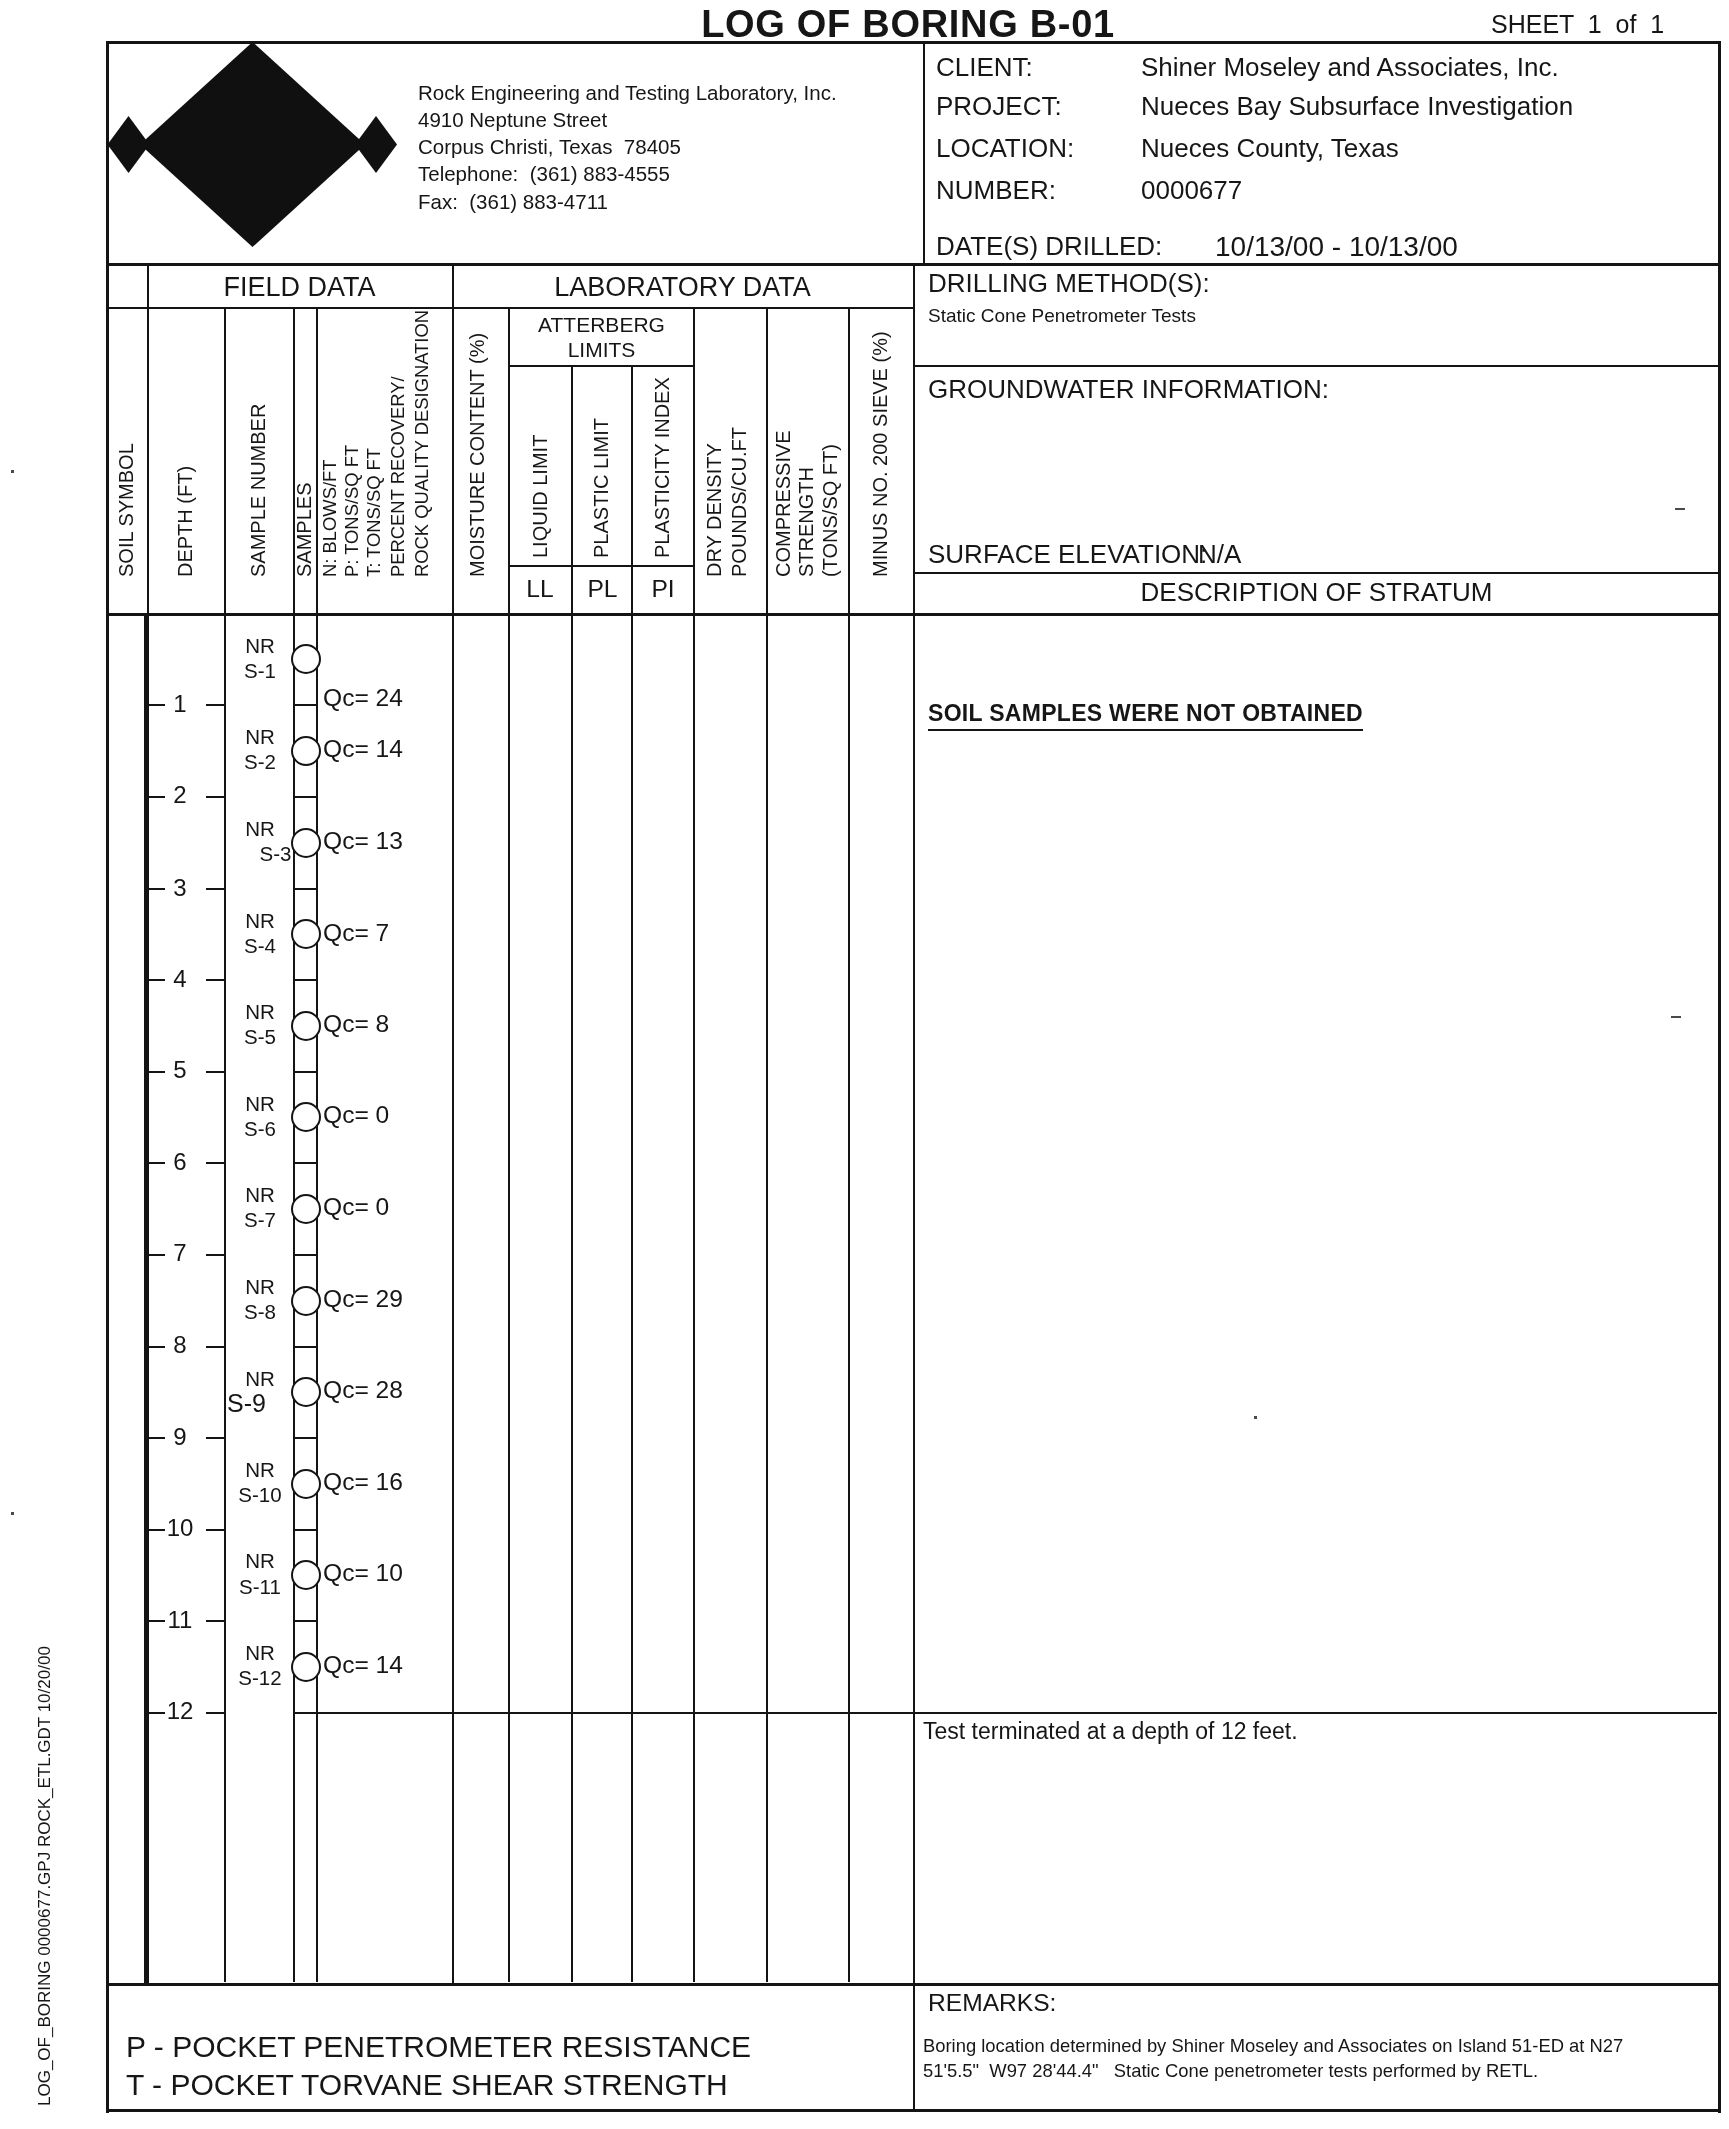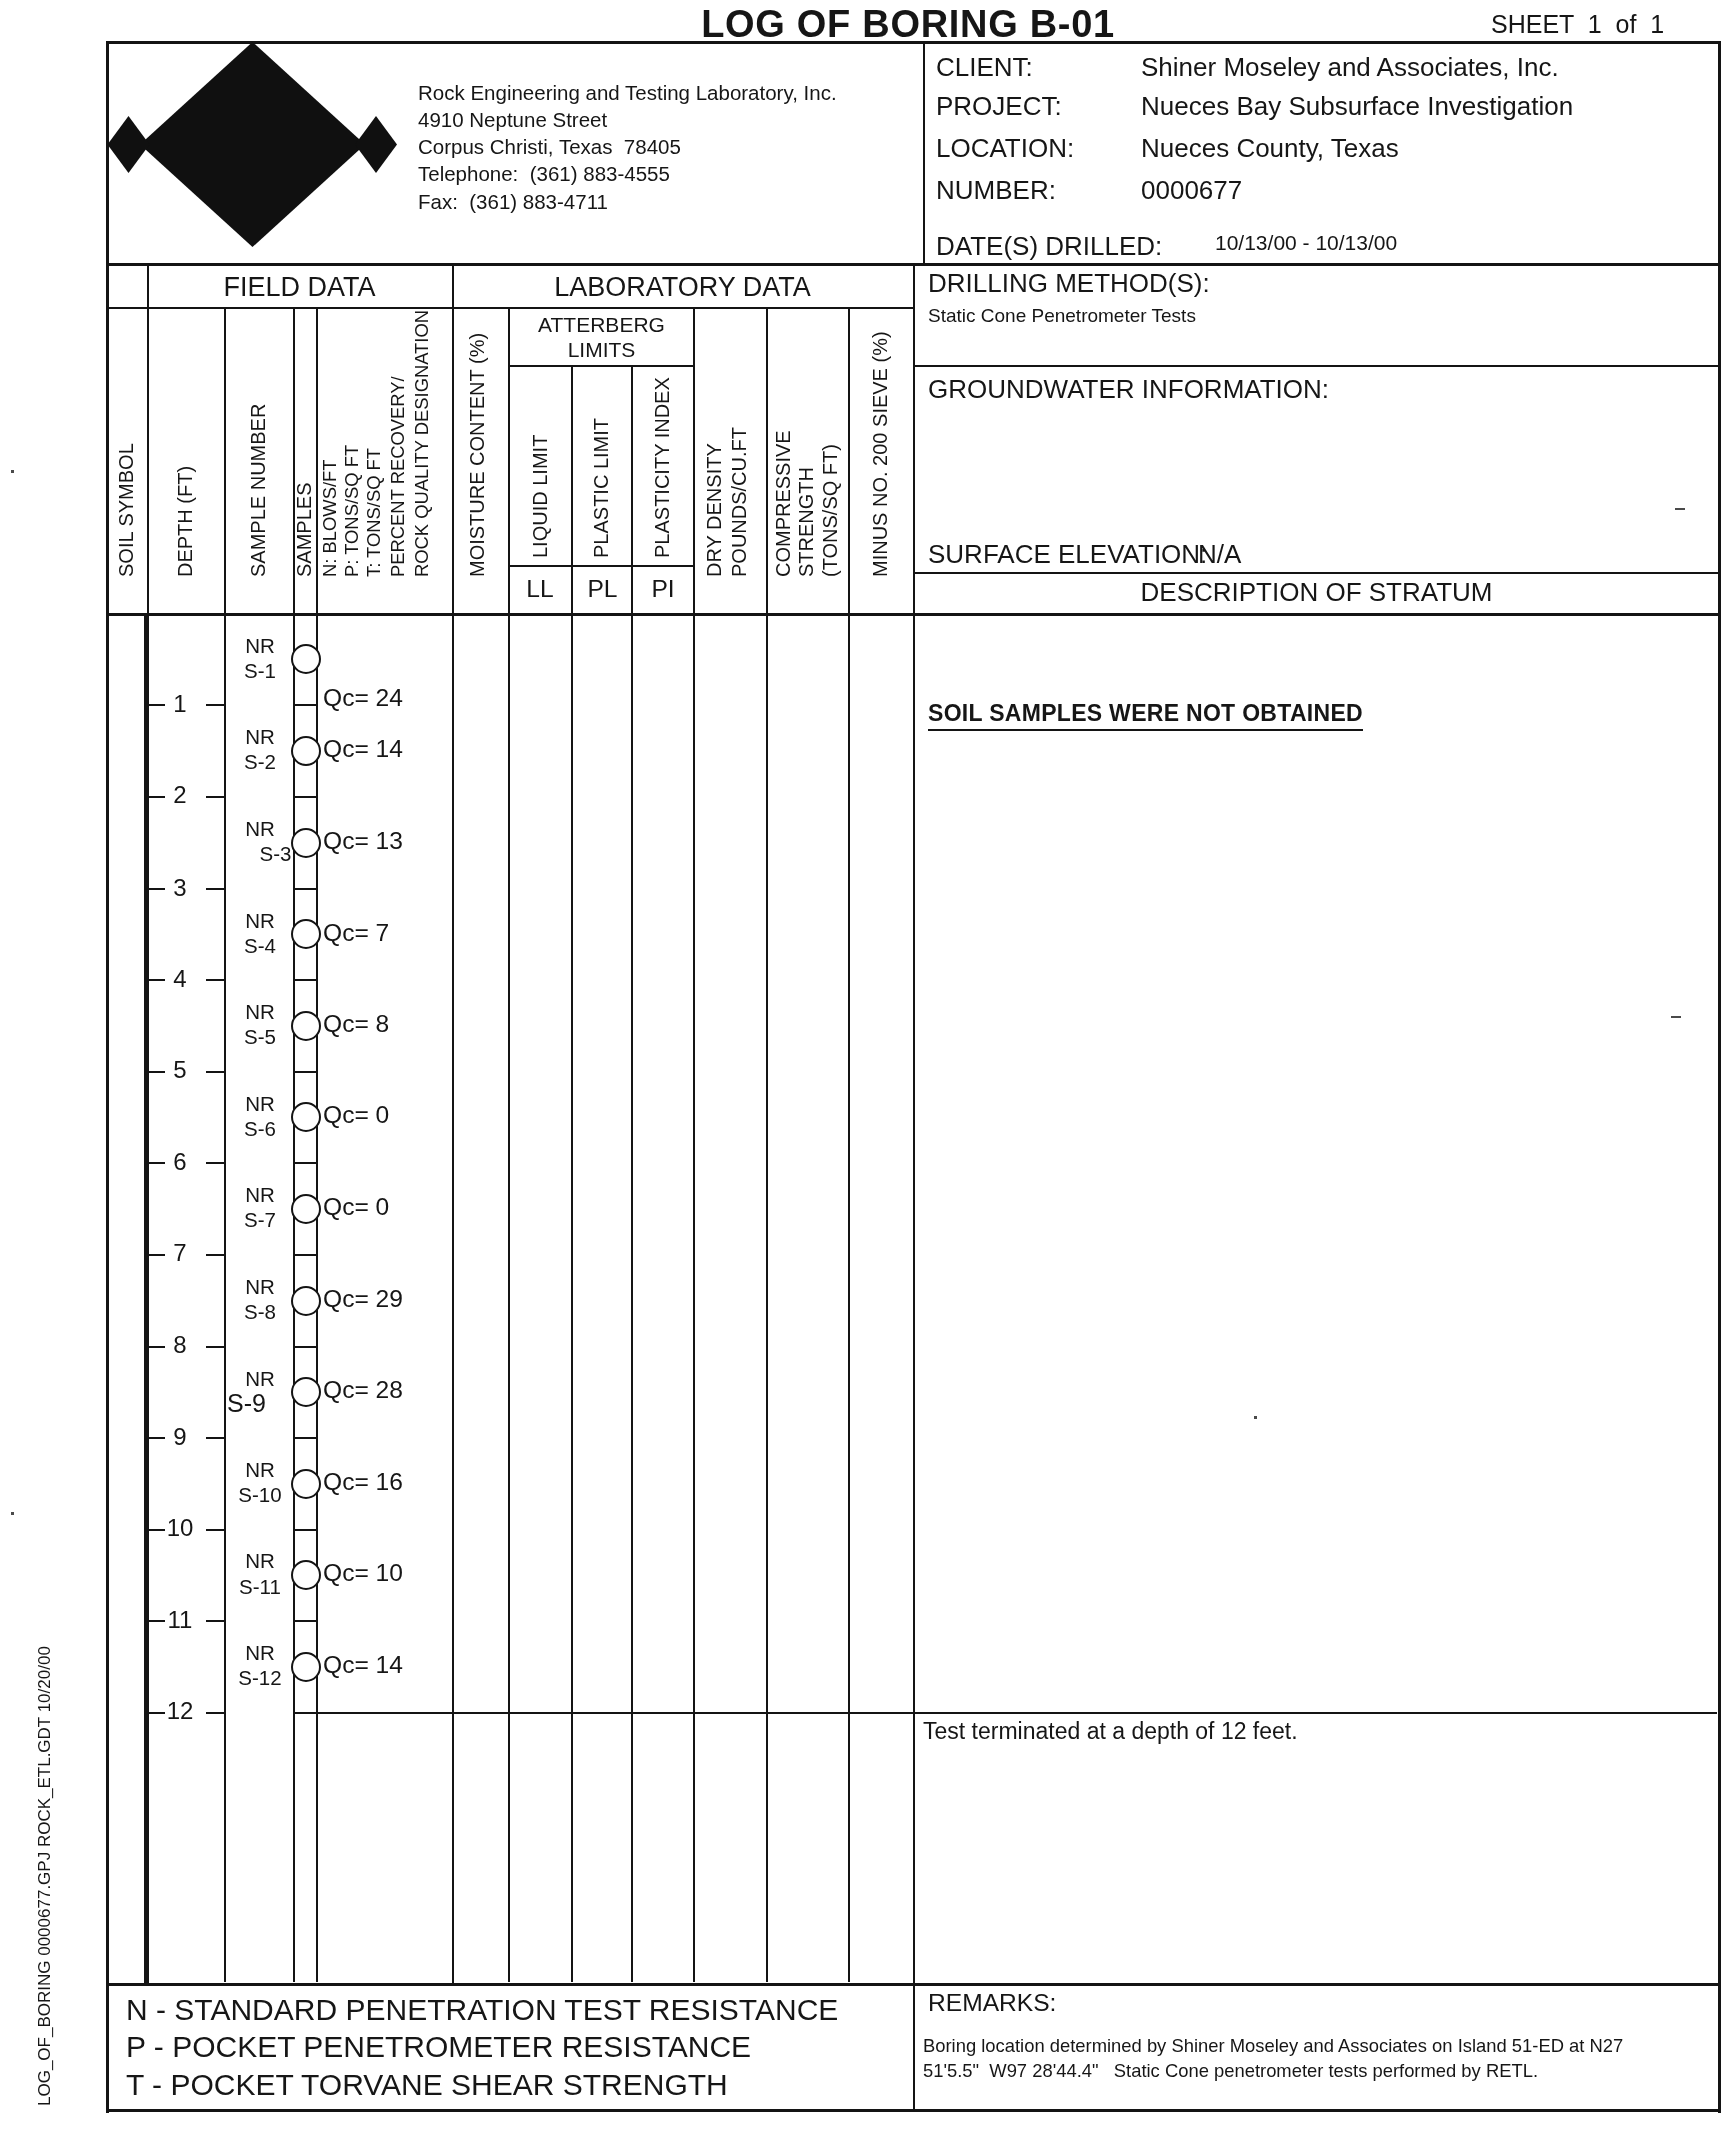--- a/index.html
+++ b/index.html
@@ -63,21 +63,21 @@
 
   <div class="txt" style="left:936px;top:52px;font-size:26px;">CLIENT:</div>
   <div class="txt" style="left:1141px;top:52px;font-size:26px;">Shiner Moseley and Associates, Inc.</div>
   <div class="txt" style="left:936px;top:91px;font-size:26px;">PROJECT:</div>
   <div class="txt" style="left:1141px;top:91px;font-size:26px;">Nueces Bay Subsurface Investigation</div>
   <div class="txt" style="left:936px;top:133px;font-size:26px;">LOCATION:</div>
   <div class="txt" style="left:1141px;top:133px;font-size:26px;">Nueces County, Texas</div>
   <div class="txt" style="left:936px;top:175px;font-size:26px;">NUMBER:</div>
   <div class="txt" style="left:1141px;top:175px;font-size:26px;">0000677</div>
   <div class="txt" style="left:936px;top:231px;font-size:26px;">DATE(S) DRILLED:</div>
-  <div class="txt" style="left:1215px;top:231px;font-size:21px;">10/13/00 - 10/13/00</div>
+  <div class="txt" style="left:1215px;top:231px;font-size:28px;">10/13/00 - 10/13/00</div>
 
   <div class="txt" style="left:928px;top:268px;font-size:26px;">DRILLING METHOD(S):</div>
   <div class="txt" style="left:928px;top:305px;font-size:19px;">Static Cone Penetrometer Tests</div>
   <div class="txt" style="left:928px;top:374px;font-size:26px;">GROUNDWATER INFORMATION:</div>
   <div class="txt" style="left:928px;top:539px;font-size:26px;">SURFACE ELEVATION:</div>
   <div class="txt" style="left:1198px;top:539px;font-size:26px;">N/A</div>
   <div class="txt" style="left:913px;top:577px;width:807px;text-align:center;font-size:26px;">DESCRIPTION OF STRATUM</div>
 
   <div class="txt" style="left:147px;top:272px;width:305px;text-align:center;font-size:27px;">FIELD DATA</div>
   <div class="txt" style="left:452px;top:272px;width:461px;text-align:center;font-size:27px;">LABORATORY DATA</div>
@@ -214,19 +214,18 @@
     <div class="rot" style="left:467px;top:577px;font-size:20px;">MOISTURE CONTENT (%)</div>
     <div class="rot" style="left:530px;top:558px;font-size:20px;">LIQUID LIMIT</div>
     <div class="rot" style="left:591px;top:558px;font-size:20px;">PLASTIC LIMIT</div>
     <div class="rot" style="left:652px;top:558px;font-size:20px;">PLASTICITY INDEX</div>
     <div class="rot" style="left:704px;top:577px;font-size:20px;">DRY DENSITY</div>
     <div class="rot" style="left:729px;top:577px;font-size:20px;">POUNDS/CU.FT</div>
     <div class="rot" style="left:773px;top:577px;font-size:20px;">COMPRESSIVE</div>
     <div class="rot" style="left:796px;top:577px;font-size:20px;">STRENGTH</div>
     <div class="rot" style="left:820px;top:577px;font-size:20px;">(TONS/SQ FT)</div>
     <div class="rot" style="left:870px;top:577px;font-size:20px;">MINUS NO. 200 SIEVE (%)</div>
-    <div class="txt" style="left:126px;top:1993px;font-size:30px;">N - STANDARD PENETRATION TEST RESISTANCE</div>
     <div class="txt" style="left:126px;top:2030px;font-size:30px;">P - POCKET PENETROMETER RESISTANCE</div>
     <div class="txt" style="left:126px;top:2068px;font-size:30px;">T - POCKET TORVANE SHEAR STRENGTH</div>
     <div class="txt" style="left:923px;top:2035px;font-size:18.4px;">Boring location determined by Shiner Moseley and Associates on Island 51-ED at N27</div>
     <div class="txt" style="left:923px;top:2060px;font-size:18.4px;">51'5.5"  W97 28'44.4"   Static Cone penetrometer tests performed by RETL.</div>
   </div>
 
 
 </body></html>

